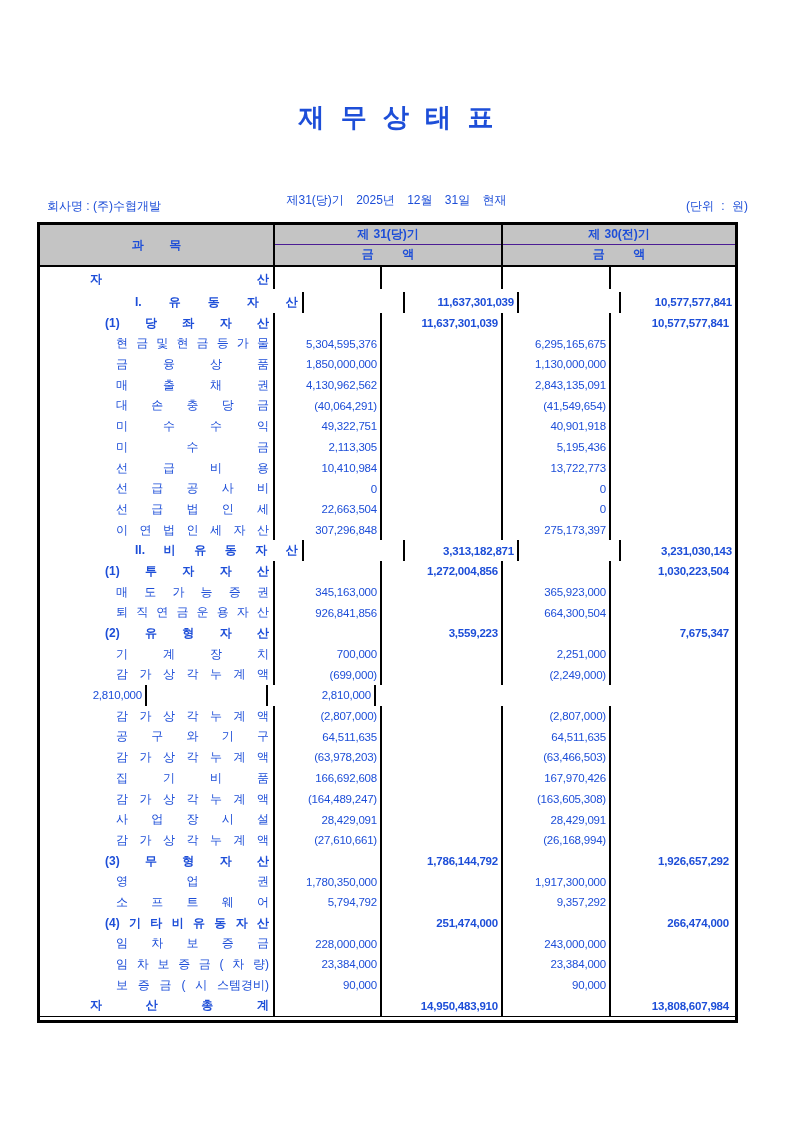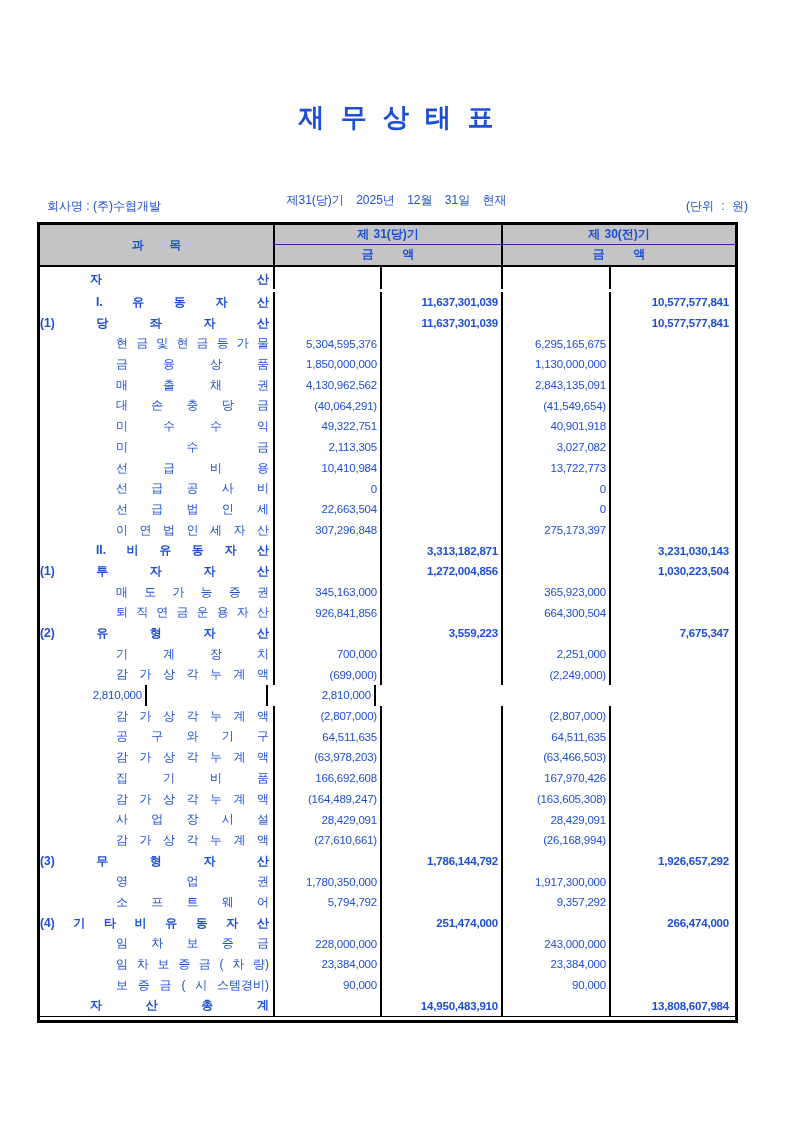--- a/index.html
+++ b/index.html
@@ -73,22 +73,22 @@
   .tr:first-child .td.subject { line-height:25px; }
   .td.num {
     font-size:11.5px; justify-content:flex-end; padding-right:3px;
     letter-spacing:-0.2px;
   }
   .td.c1 { width:107px; border-right:2px solid #000; }
   .td.c2 { width:121px; border-right:2px solid #000; }
   .td.c3 { width:108px; border-right:2px solid #000; }
   .td.c4 { width:121px; }
   .i0 { padding-left:50px; }
-  .i1 { padding-left:56px; }
-  .i2 { }
+  .i1 { padding-left:56px;margin-left:39px; }
+  .i2 { padding-left:65px; }
   .i3 { padding-left:76px; }
   .tr.bold .td { font-weight:bold; }
 </style>
 </head>
 <body>
 
 <div class="page">
 
   <div class="doc-title">재 무 상 태 표</div>
 
@@ -176,21 +176,21 @@
     <div class="td num c1">49,322,751</div>
     <div class="td num c2"></div>
     <div class="td num c3">40,901,918</div>
     <div class="td num c4"></div>
   </div>
 
   <div class="tr">
     <div class="td subject i3">미 수 금</div>
     <div class="td num c1">2,113,305</div>
     <div class="td num c2"></div>
-    <div class="td num c3">3,027,082</div>
+    <div class="td num c3">5,195,436</div>
     <div class="td num c4"></div>
   </div>
 
   <div class="tr">
     <div class="td subject i3">선 급 비 용</div>
     <div class="td num c1">10,410,984</div>
     <div class="td num c2"></div>
     <div class="td num c3">13,722,773</div>
     <div class="td num c4"></div>
   </div>

